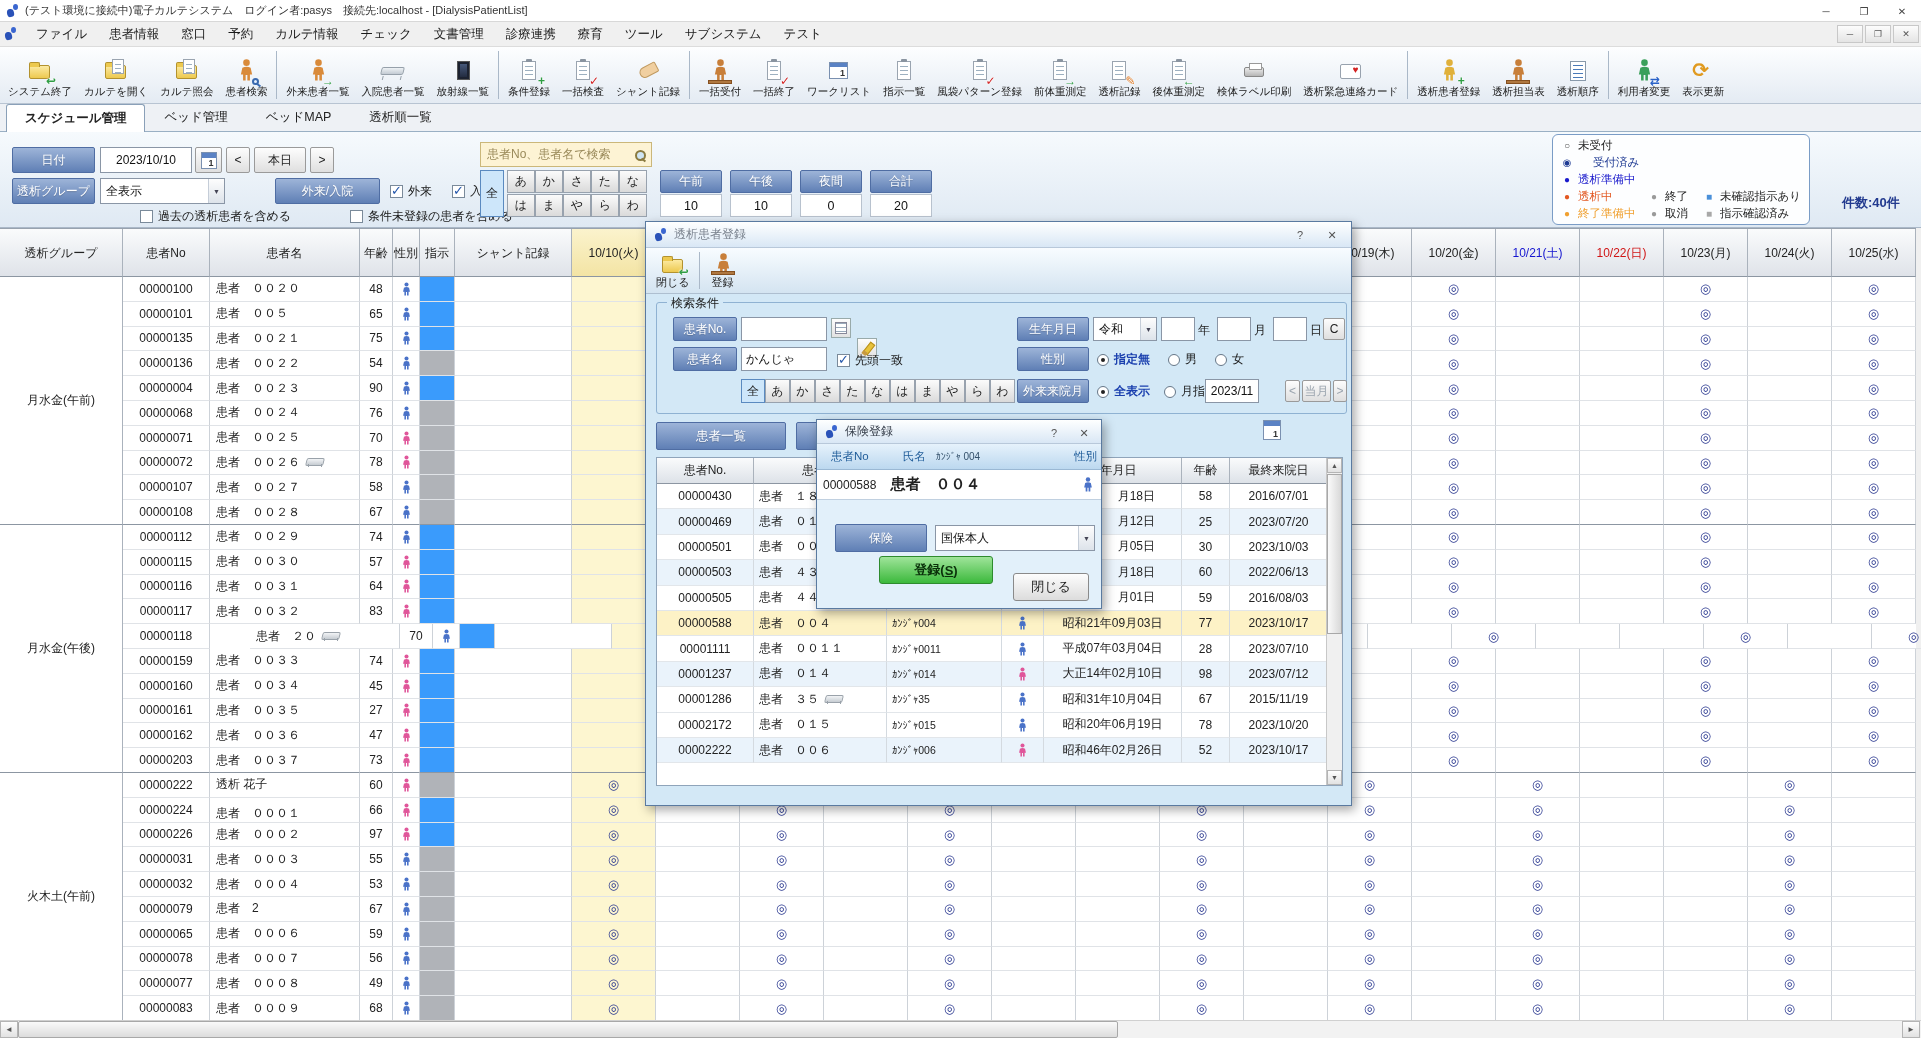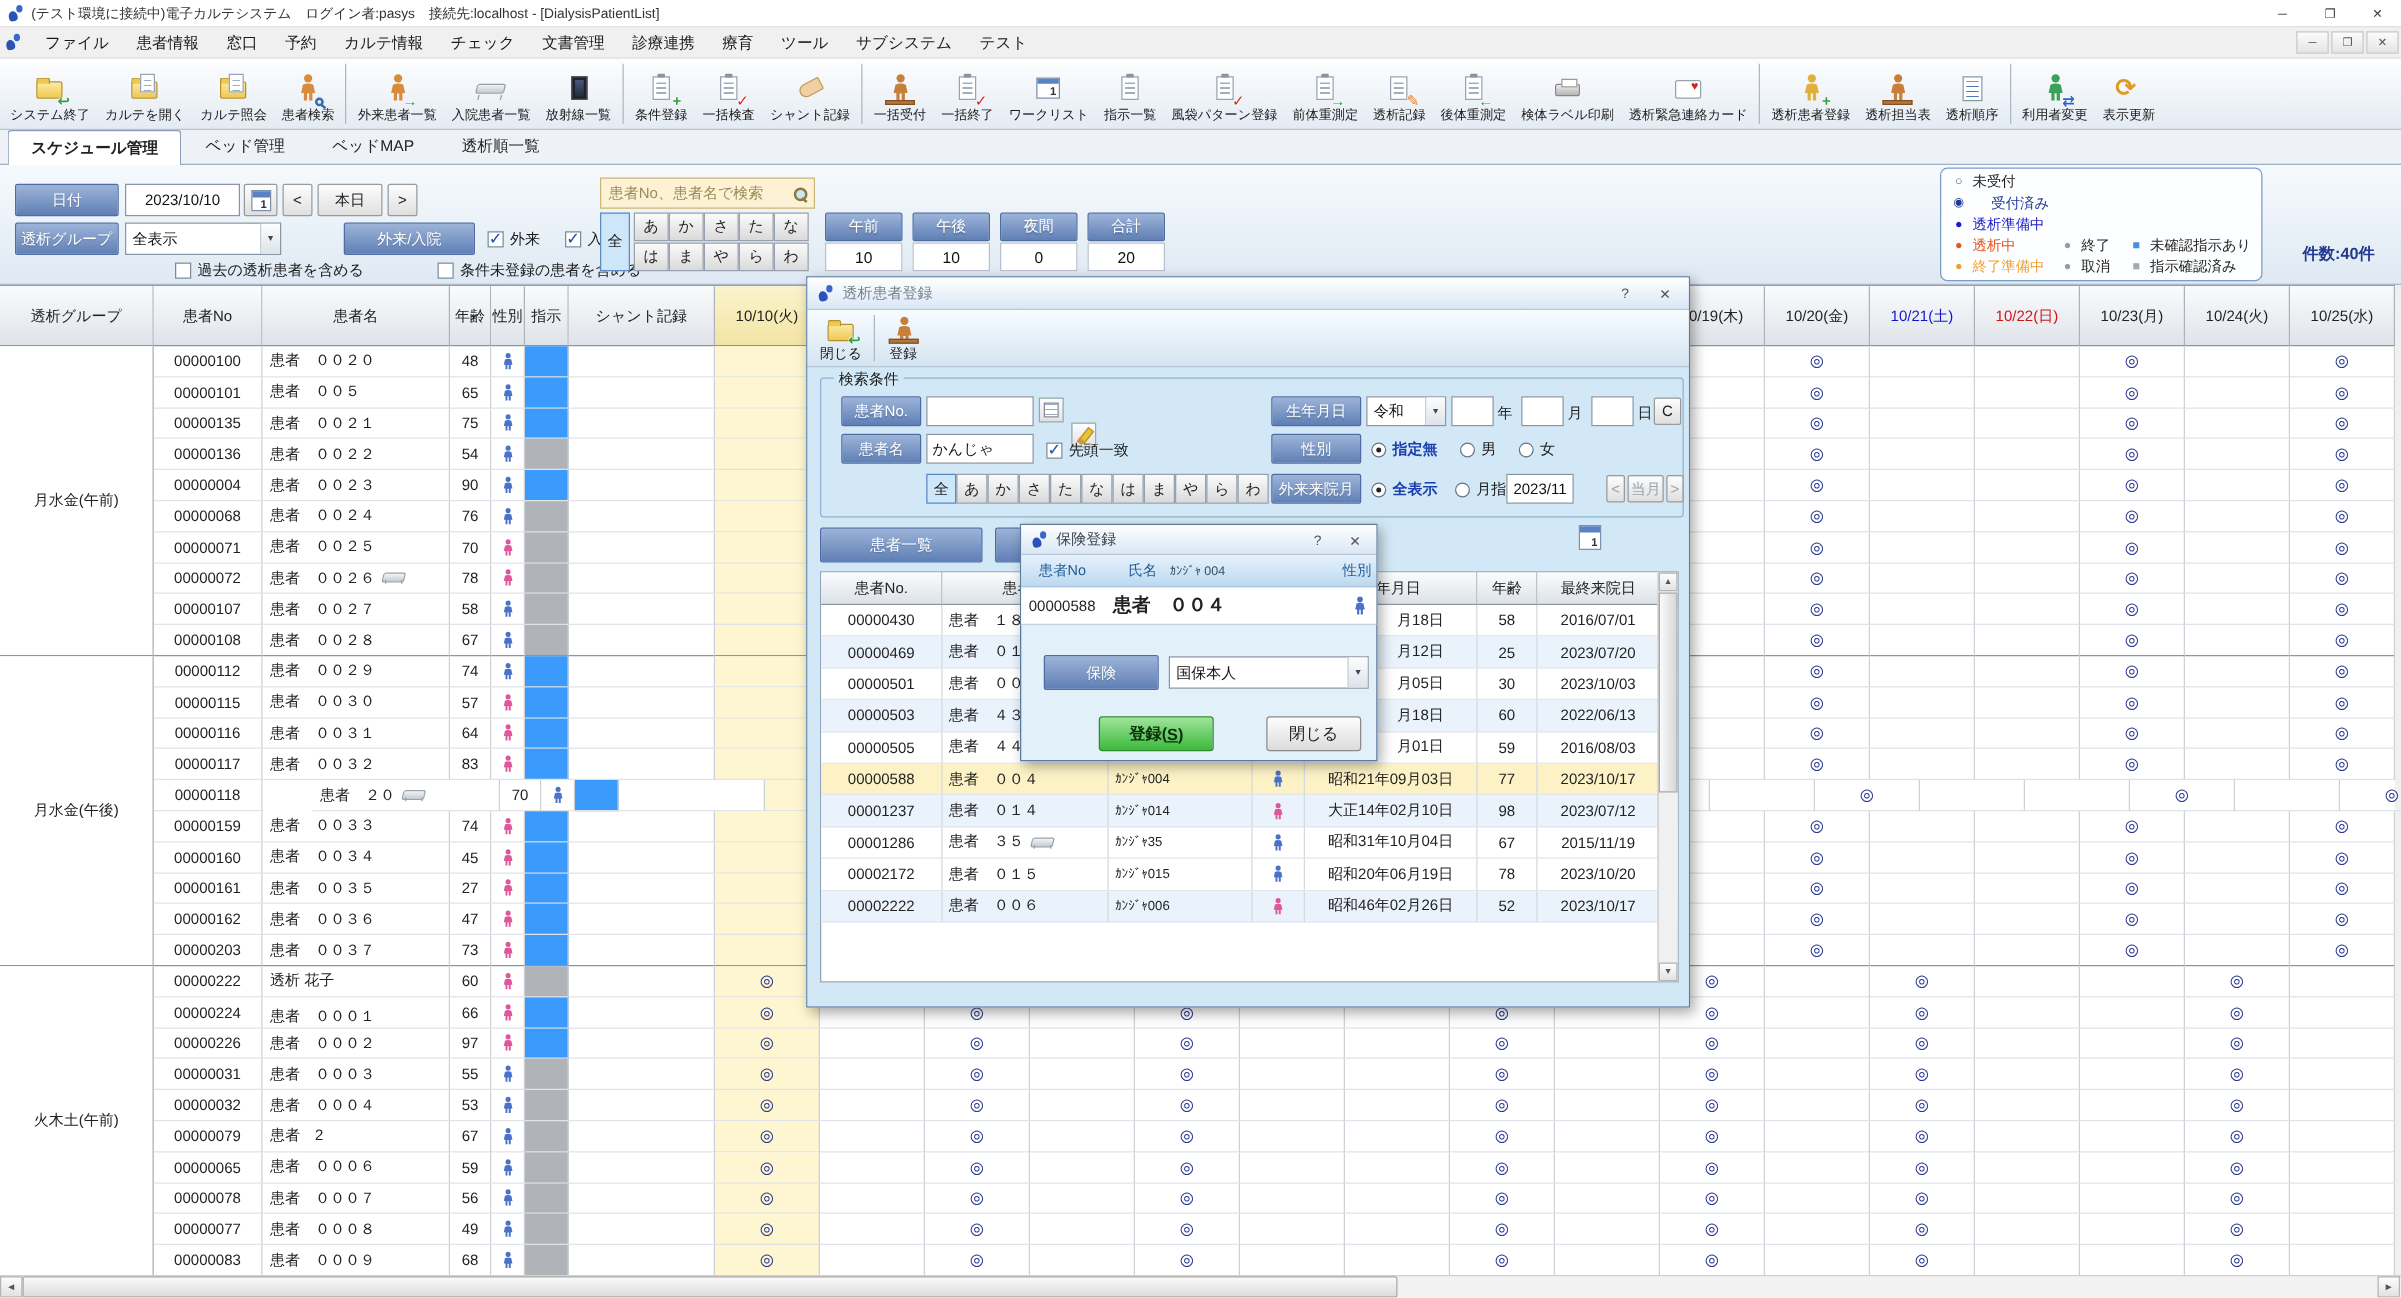--- a/index.html
+++ b/index.html
@@ -1667,20 +1667,36 @@
               <div class="dcell" style="width: 42px; justify-content: center;">
                 <svg width="9" height="14" viewBox="0 0 12 18">
                   <circle cx="6" cy="3" r="2.7" fill="#4a72c8"></circle>
                   <path d="M2.6 7.2 Q6 5.4 9.4 7.2 L10.6 12.6 H8.8 L8.8 17.5 H6.7 V13 H5.3 V17.5 H3.2 L3.2 12.6 H1.4 Z" fill="#4a72c8"></path>
                 </svg>
               </div>
               <div class="dcell" style="width: 138px; justify-content: center;">昭和21年09月03日</div>
               <div class="dcell" style="width: 48px; justify-content: center;">77</div>
               <div class="dcell" style="width: 98px; justify-content: center;">2023/10/17</div>
             </div>
+            <div class="drow" style="background: rgb(255, 255, 255);">
+              <div class="dcell cell-c" style="width: 97px; justify-content: center;">00001111</div>
+              <div class="dcell" style="width: 133px; padding-left: 5px;">
+                <span>患者　００１１</span>
+              </div>
+              <div class="dcell" style="width: 115px; padding-left: 5px; font-size: 10.5px;">ｶﾝｼﾞｬ0011</div>
+              <div class="dcell" style="width: 42px; justify-content: center;">
+                <svg width="9" height="14" viewBox="0 0 12 18">
+                  <circle cx="6" cy="3" r="2.7" fill="#4a72c8"></circle>
+                  <path d="M2.6 7.2 Q6 5.4 9.4 7.2 L10.6 12.6 H8.8 L8.8 17.5 H6.7 V13 H5.3 V17.5 H3.2 L3.2 12.6 H1.4 Z" fill="#4a72c8"></path>
+                </svg>
+              </div>
+              <div class="dcell" style="width: 138px; justify-content: center;">平成07年03月04日</div>
+              <div class="dcell" style="width: 48px; justify-content: center;">28</div>
+              <div class="dcell" style="width: 98px; justify-content: center;">2023/07/10</div>
+            </div>
             <div class="drow" style="background: rgb(234, 243, 251);">
               <div class="dcell cell-c" style="width: 97px; justify-content: center;">00001237</div>
               <div class="dcell" style="width: 133px; padding-left: 5px;">
                 <span>患者　０１４</span>
               </div>
               <div class="dcell" style="width: 115px; padding-left: 5px; font-size: 10.5px;">ｶﾝｼﾞｬ014</div>
               <div class="dcell" style="width: 42px; justify-content: center;">
                 <svg width="9" height="14" viewBox="0 0 12 18">
                   <circle cx="6" cy="3" r="2.7" fill="#e0569a"></circle>
                   <path d="M2.6 7.2 Q6 5.4 9.4 7.2 L10.6 12.6 H8.8 L8.8 17.5 H6.7 V13 H5.3 V17.5 H3.2 L3.2 12.6 H1.4 Z" fill="#e0569a"></path>
@@ -1768,21 +1784,21 @@
       <span id="ins-sex" style="position:absolute;right:8px;top:7px"><svg width="10" height="15" viewBox="0 0 12 18">
             <circle cx="6" cy="3" r="2.7" fill="#4a72c8"></circle>
             <path d="M2.6 7.2 Q6 5.4 9.4 7.2 L10.6 12.6 H8.8 L8.8 17.5 H6.7 V13 H5.3 V17.5 H3.2 L3.2 12.6 H1.4 Z" fill="#4a72c8"></path>
           </svg></span>
     </div>
     <div class="abs lblbtn" style="left:18px;top:104px;width:92px;height:28px">保険</div>
     <div class="abs dd" style="left:118px;top:105px;width:160px;height:26px">
         <span>国保本人</span>
         <span class="arr">▼</span>
       </div>
-    <div class="abs greenbtn" style="left:62px;top:153px;width:92px;height:28px">
+    <div class="abs greenbtn" style="left:62px;top:136px;width:114px;height:28px">
         <span>登録(</span>
         <span style="text-decoration:underline">S</span>
         <span>)</span>
       </div>
     <div class="abs graybtn" style="left:196px;top:153px;width:76px;height:28px">閉じる</div>
   </div>
 
 </div>
 
 </body></html>

